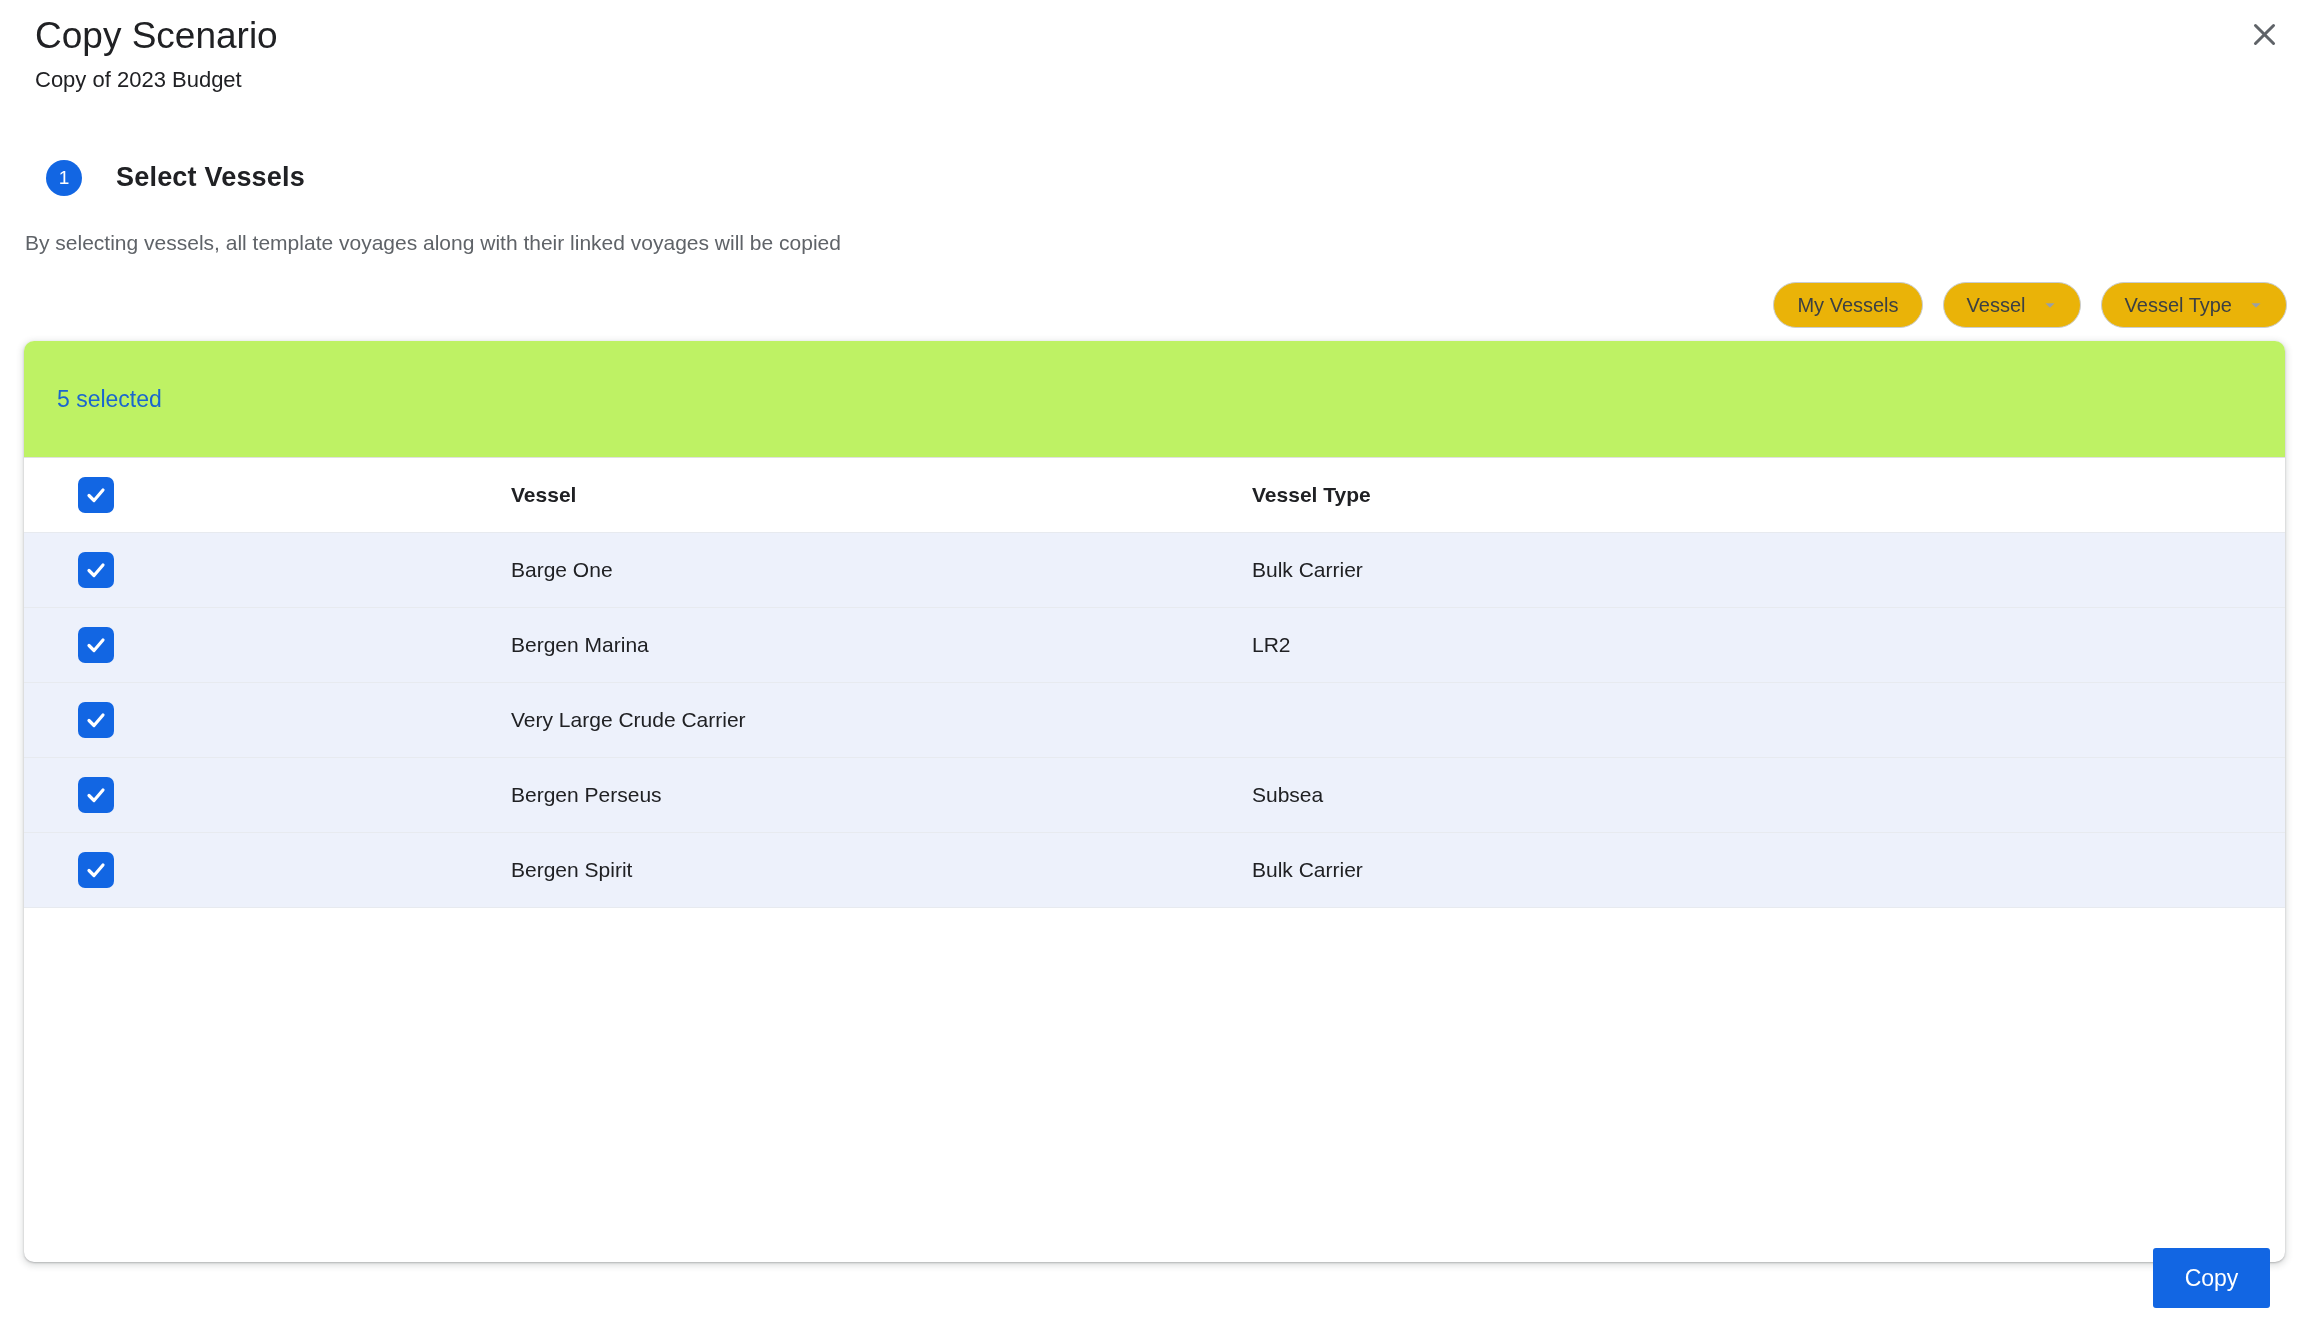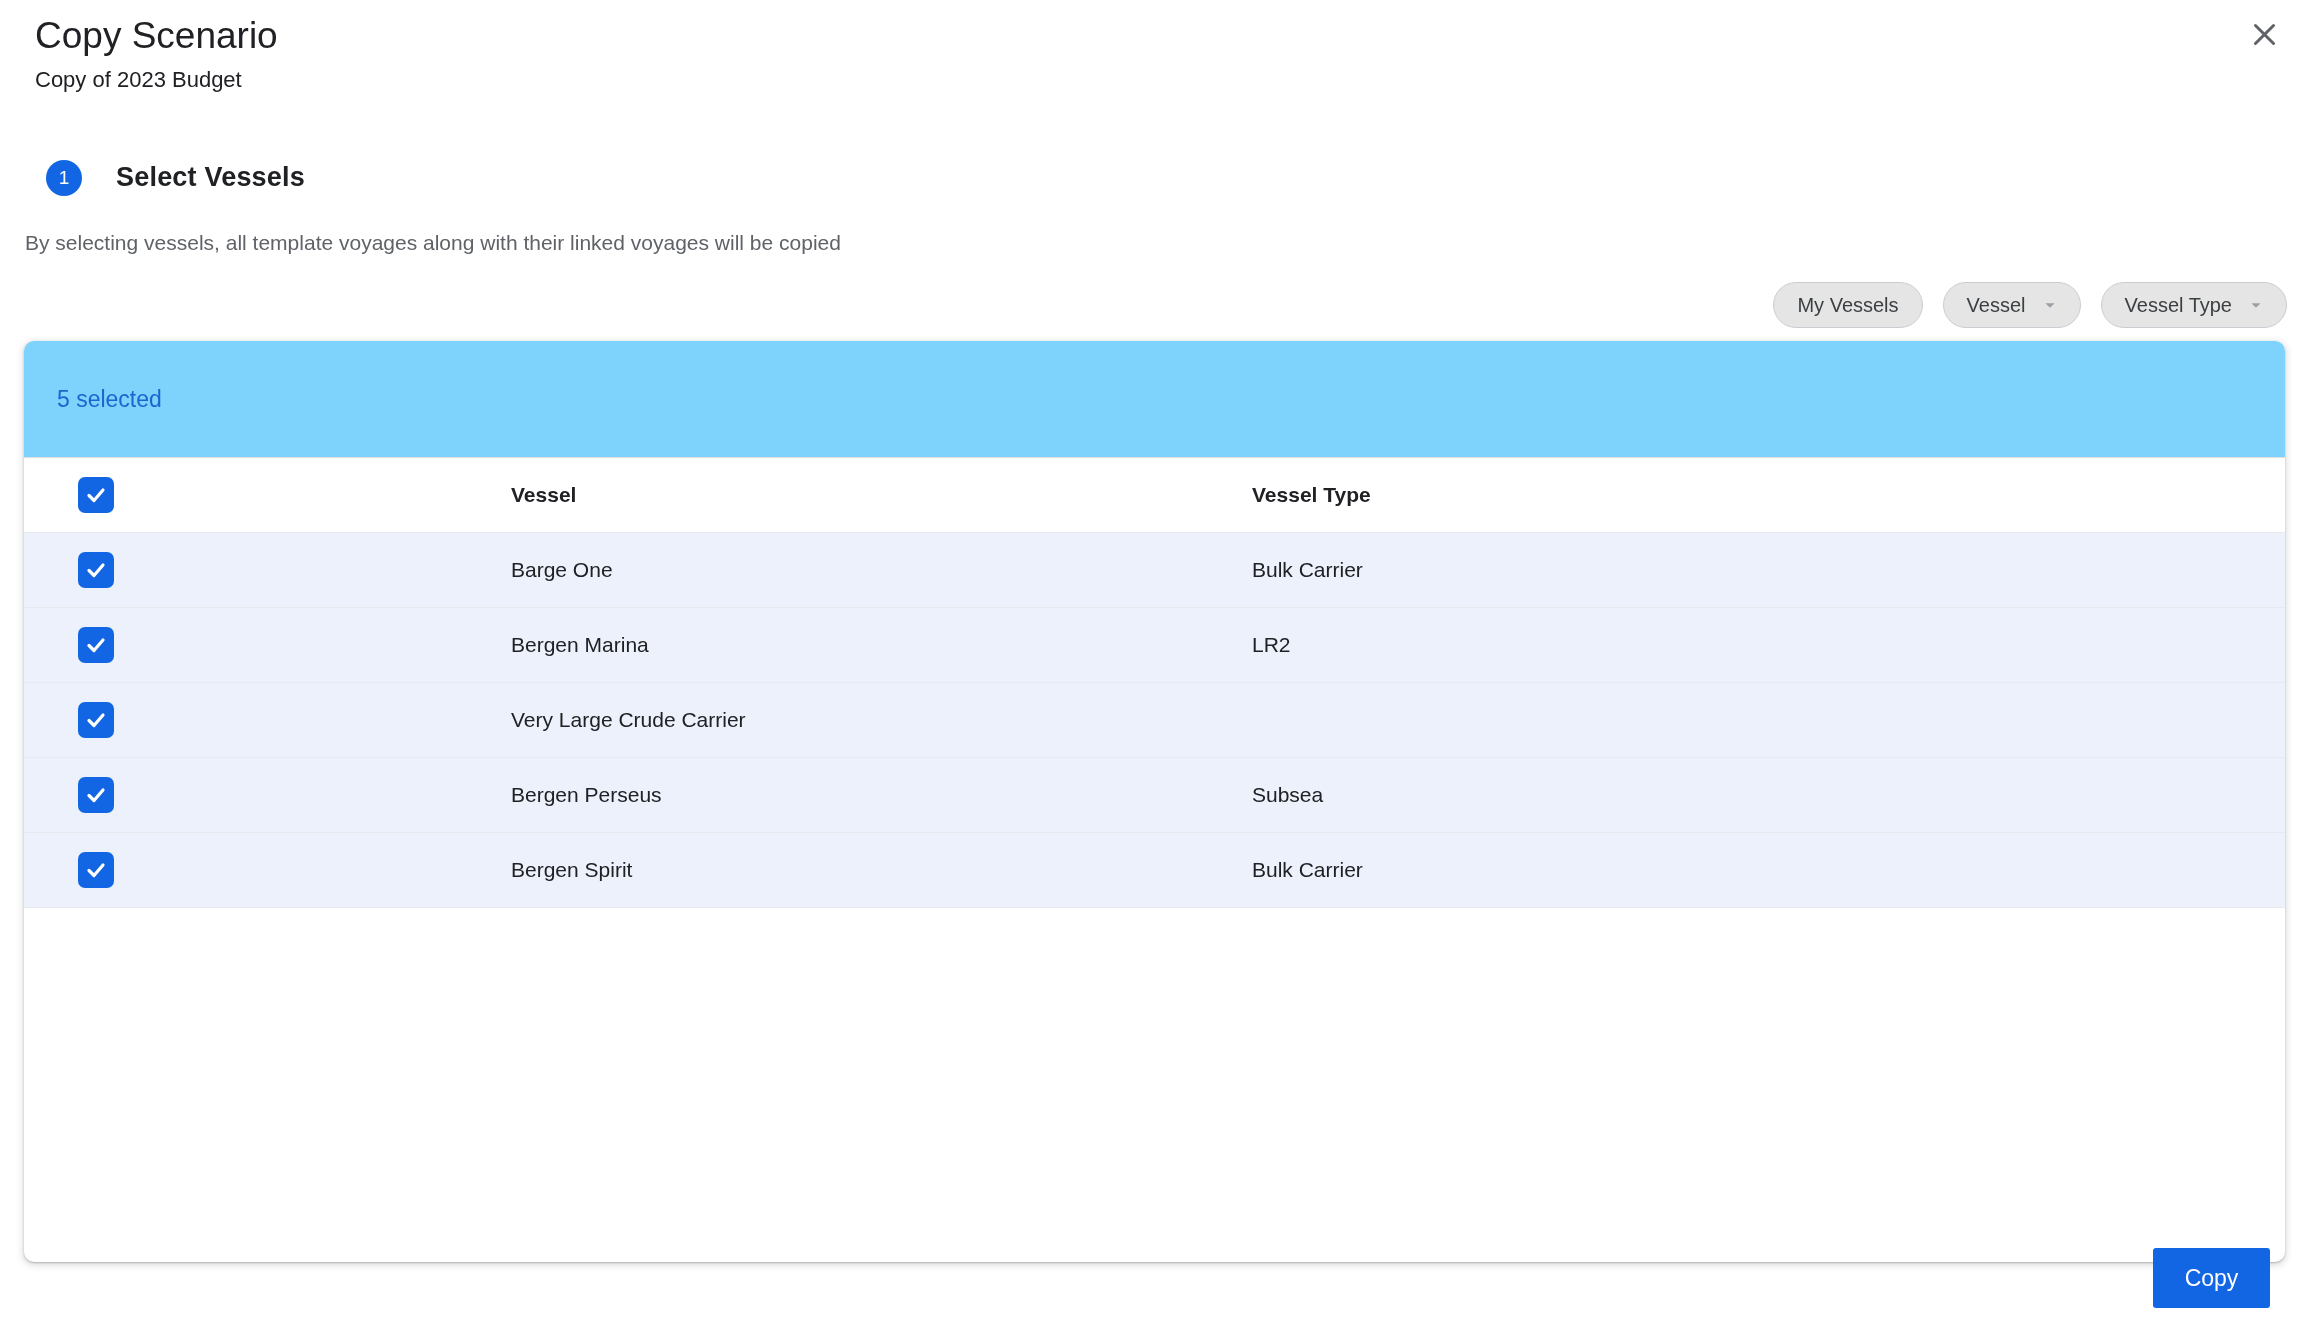--- a/index.html
+++ b/index.html
@@ -34,34 +34,34 @@
     font-size: 19px; font-weight: 400; flex: 0 0 auto;
   }
   .step-title { font-size: 27px; font-weight: 700; letter-spacing: 0.2px; }
 
   .description { margin: 22px 0 0 25px; font-size: 21px; color: #5F6368; }
 
   
   .filter-row { display: flex; justify-content: flex-end; align-items: center; gap: 20px; margin: 27px 17px 0 0; }
   .pill {
     height: 46px; border: 1.5px solid #C9CDD2; border-radius: 23px;
-    background: #e5e5e5; display: flex; align-items: center; gap: 13px;
+    background: #eab308; display: flex; align-items: center; gap: 13px;
     padding: 0 23px; font-size: 20px; font-weight: 500; color: #3C4043;
     font-family: inherit; cursor: pointer; white-space: nowrap;
   }
   .pill .caret { display: flex; margin-right: -4px; }
 
   
   .card {
     margin: 13px 19px 0 24px; height: 921px;
     background: #fff; border-radius: 10px; overflow: hidden;
     box-shadow: 0 1px 2px rgba(60,64,67,0.30), 0 2px 6px 2px rgba(60,64,67,0.15);
   }
   .selected-bar {
-    height: 117px; background: #7dd3fc; border-bottom: 1px solid #E0E0E0;
+    height: 117px; background: #bef264; border-bottom: 1px solid #E0E0E0;
     display: flex; align-items: center; padding-left: 33px;
   }
   .selected-count { color: #1B66CE; font-size: 23px; font-weight: 400; }
 
   .grid-row { display: grid; grid-template-columns: 487px 741px 1fr; align-items: center; height: 75px; }
   .thead { background: #fff; border-bottom: 1px solid #E7EAEF; }
   .thead .col-label { font-size: 21px; font-weight: 700; color: #202124; }
   .trow { background: #EDF1FB; border-bottom: 1px solid #E7EAEF; cursor: pointer; }
   .trow .cell { font-size: 21px; font-weight: 400; color: #202124; }
   .cell-check { padding-left: 54px; display: flex; align-items: center; }

